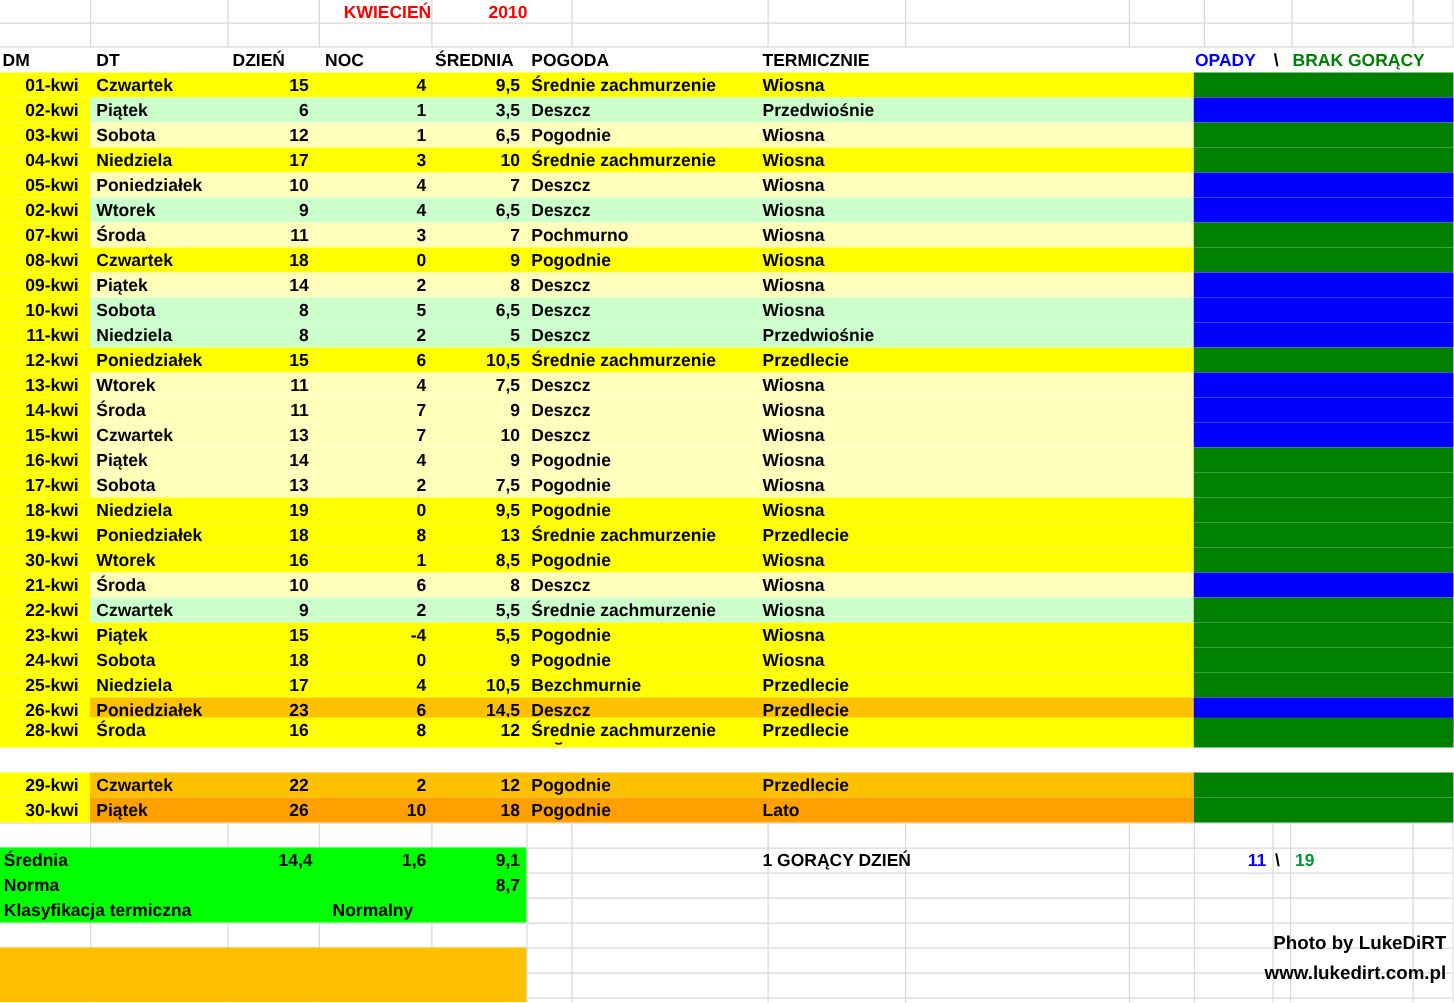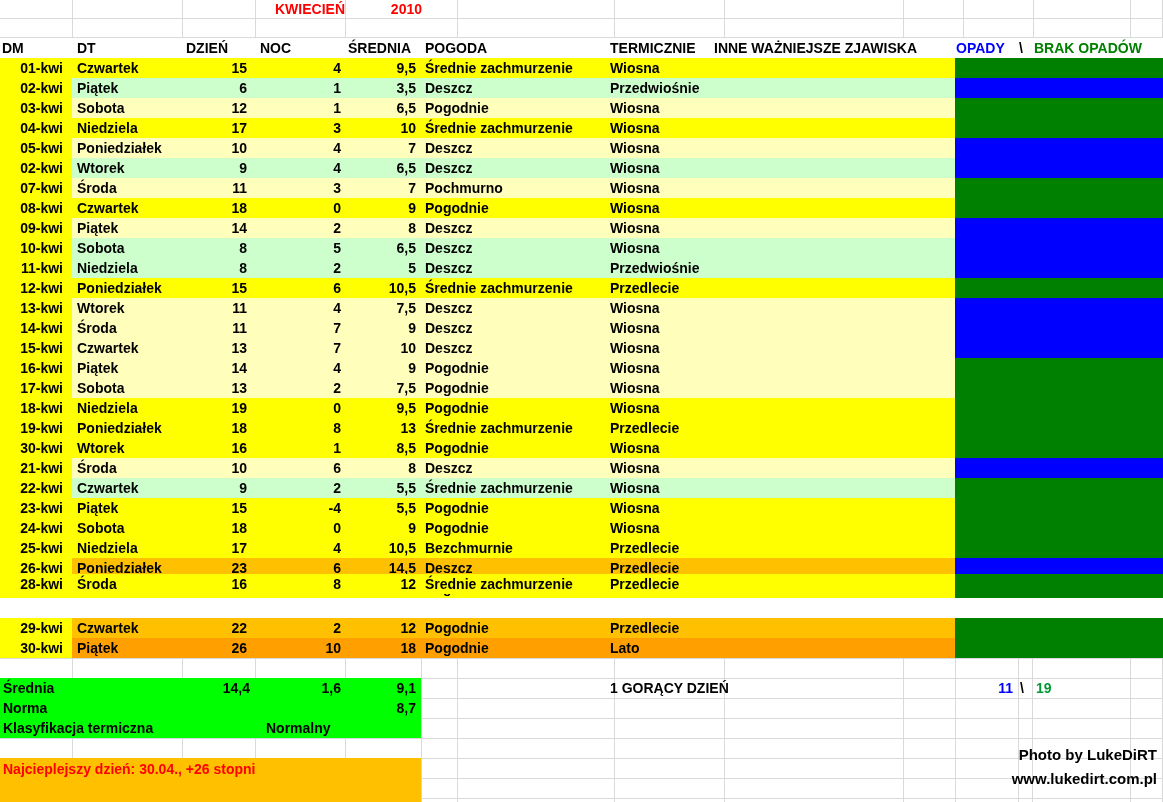--- a/index.html
+++ b/index.html
@@ -100,24 +100,23 @@
   <div class="cell t-month">KWIECIEŃ</div>
   <div class="cell t-year">2010</div>
 
   <div class="cell hrow h-dm">DM</div>
   <div class="cell hrow h-dt">DT</div>
   <div class="cell hrow h-dzien">DZIEŃ</div>
   <div class="cell hrow h-noc">NOC</div>
   <div class="cell hrow h-srednia">ŚREDNIA</div>
   <div class="cell hrow h-pogoda">POGODA</div>
   <div class="cell hrow h-termicznie">TERMICZNIE</div>
-  <div class="cell hrow h-zjawiska">INNE WAŻNIEJSZE ZJAWISKA</div>
   <div class="cell hrow h-opady">OPADY</div>
   <div class="cell hrow h-sep">\</div>
-  <div class="cell hrow h-brak">BRAK OPADÓW</div>
+  <div class="cell hrow h-brak">BRAK GORĄCY</div>
 
   <div id="rows">
       <div class="row" style="top: 0px;">
     <div class="cell mid" style="background: rgb(255, 255, 0);"></div>
     <div class="cell colA">01-kwi</div>
     <div class="cell c-dt">Czwartek</div>
     <div class="cell c-dzien num">15</div>
     <div class="cell c-noc num">4</div>
     <div class="cell c-srednia num">9,5</div>
     <div class="cell c-pogoda">Średnie zachmurzenie</div>
@@ -453,18 +452,17 @@
   <div class="cell s-norma-label">Norma</div>
   <div class="cell s-norma-val num">8,7</div>
   <div class="cell s-klas-label">Klasyfikacja termiczna</div>
   <div class="cell s-klas-val">Normalny</div>
   <div class="cell s-hot">1 GORĄCY DZIEŃ</div>
   <div class="cell s-rain">11</div>
   <div class="cell s-sep">\</div>
   <div class="cell s-dry">19</div>
 
   <div id="extremes-box"></div>
-  <div class="cell x-warm">Najcieplejszy dzień: 30.04., +26 stopni</div>
 
   <div class="credit credit1">Photo by LukeDiRT</div>
   <div class="credit credit2">www.lukedirt.com.pl</div>
 
 </div>
 
 </body></html>

